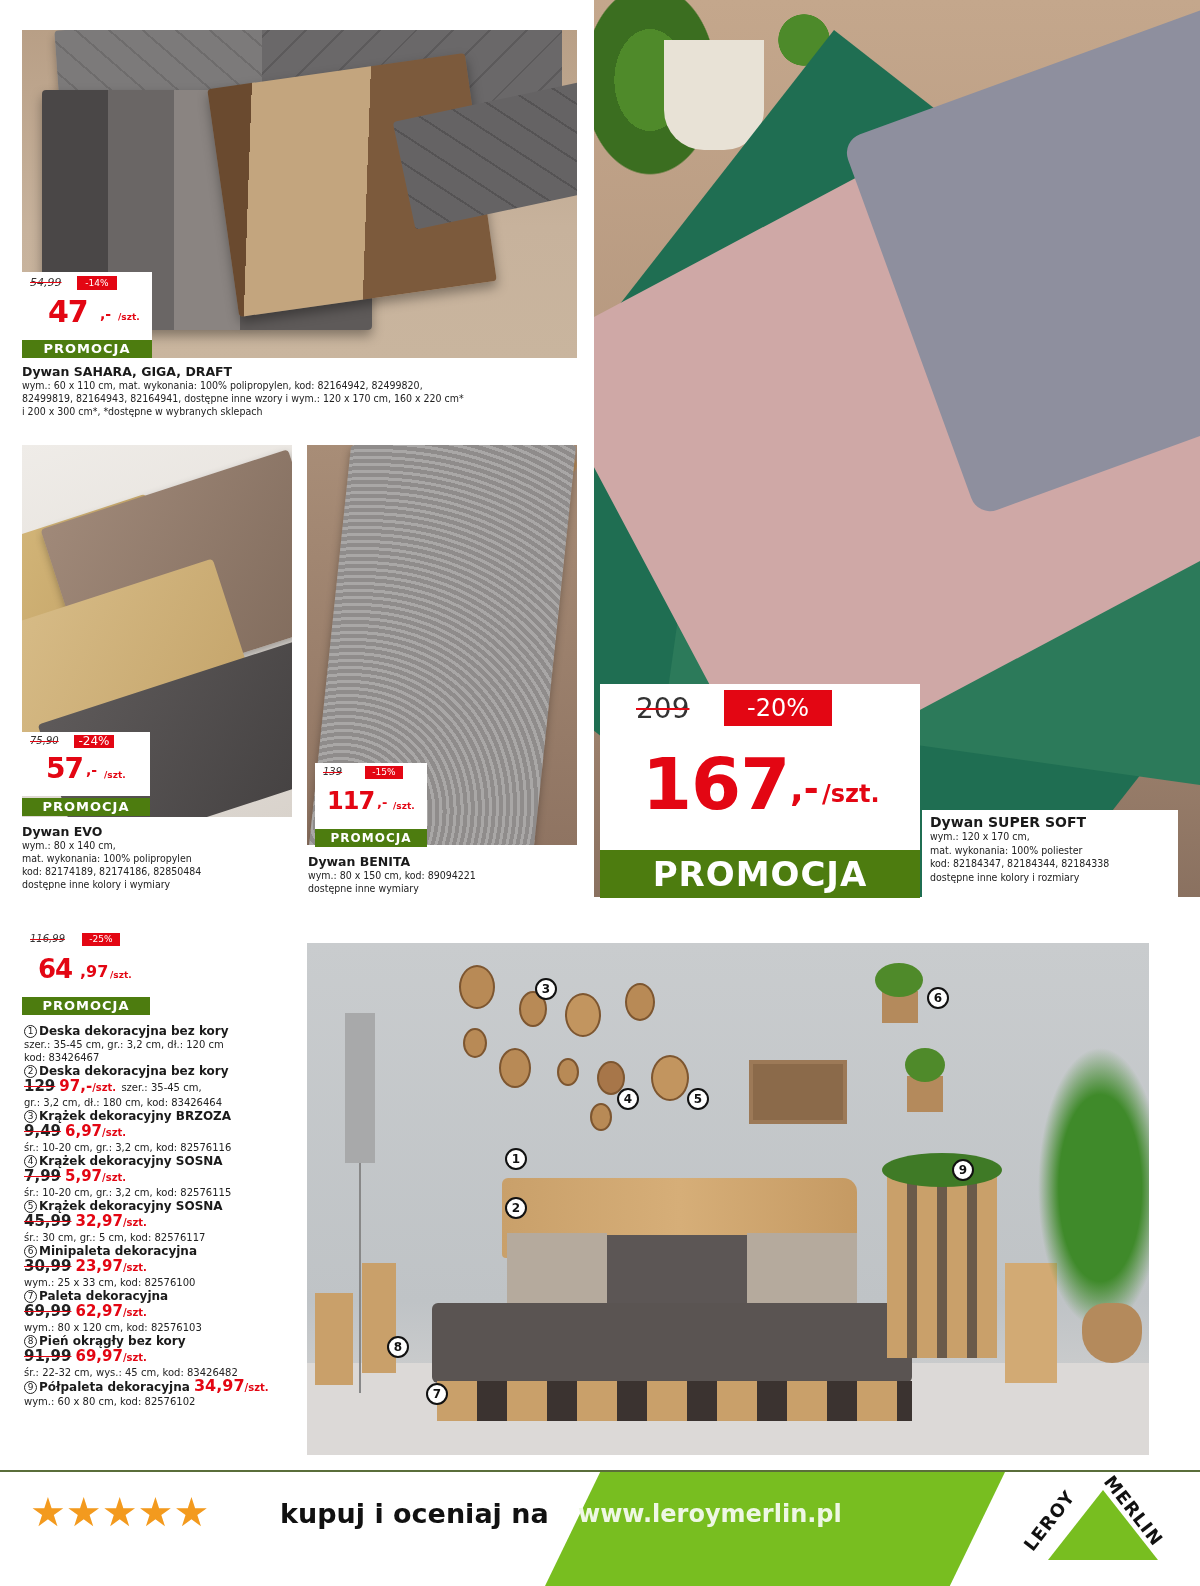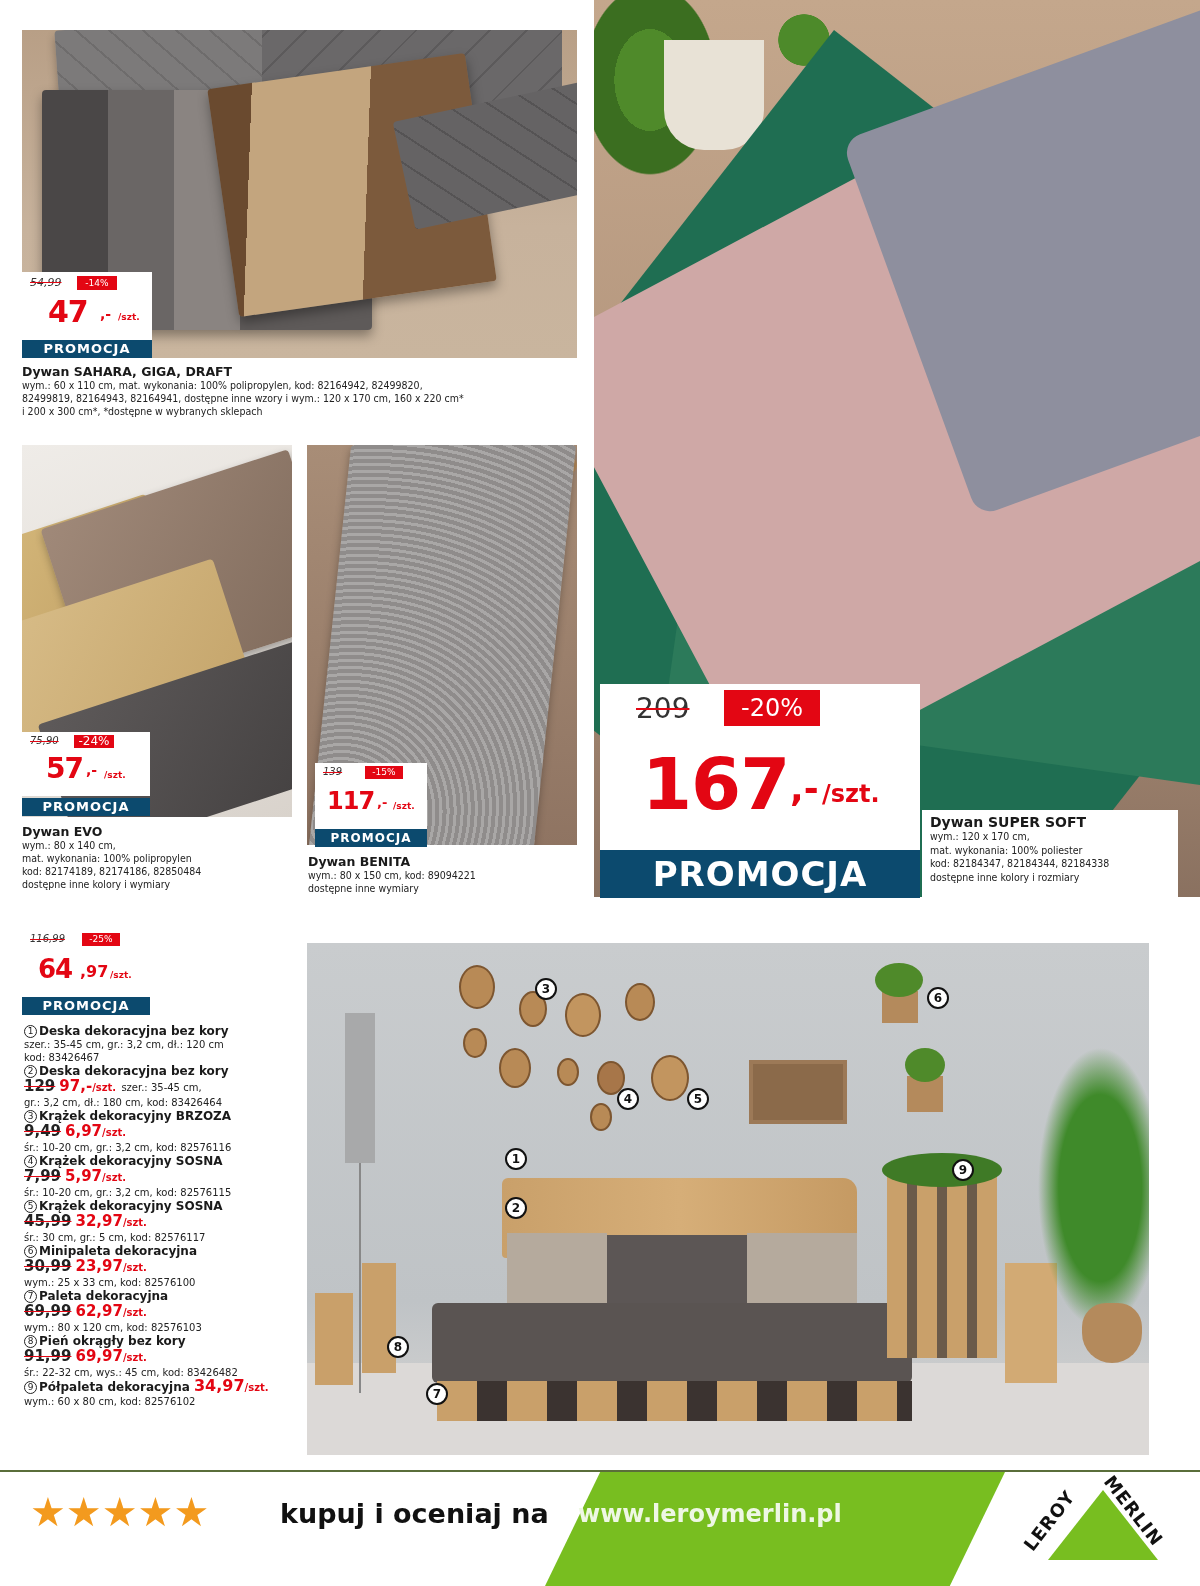--- a/index.html
+++ b/index.html
@@ -3,21 +3,21 @@
 <meta charset="utf-8">
 <style>
   * { box-sizing: border-box; margin: 0; padding: 0; }
   body {
     width: 1200px; height: 1586px; background: #ffffff; position: relative; overflow: hidden;
     font-family: "DejaVu Sans", "Liberation Sans", sans-serif; color: #1a1a1a;
   }
   .abs { position: absolute; }
   .red { color: #e30613; }
   .promo-bar {
-    background: #0c4a6e; color: #fff; font-weight: bold; text-align: center; letter-spacing: 1px;
+    background: #4d7c0f; color: #fff; font-weight: bold; text-align: center; letter-spacing: 1px;
     font-family: "DejaVu Sans", sans-serif;
   }
   .old { text-decoration: line-through; text-decoration-color: #e30613; color: #333; font-style: italic; }
   .badge { background: #e30613; color: #fff; text-align: center; }
   .pricebox { background: #fff; }
   .bigprice { color: #e30613; font-weight: bold; font-family: "DejaVu Sans", sans-serif; letter-spacing: -1px; }
   .unit { color: #e30613; font-weight: bold; }
   .title { font-weight: bold; font-size: 12.5px; font-family: "DejaVu Sans", sans-serif; }
   .desc { font-size: 10.5px; line-height: 13px; color: #222; font-family: "DejaVu Sans Condensed", "DejaVu Sans", sans-serif; }
 
@@ -137,21 +137,21 @@
   <div class="abs" style="left:0;top:0;width:140px;height:200px;background:radial-gradient(ellipse at 40% 40%,#4f8a2a 0 30%,#3b6e20 30% 55%,transparent 56%);"></div>
   <div class="abs" style="left:70px;top:40px;width:100px;height:110px;border-radius:0 0 40px 40px;background:#e8e2d6;"></div>
   <div class="abs" style="left:170px;top:0;width:80px;height:80px;background:radial-gradient(ellipse,#4d8a2a 0 45%,transparent 46%);"></div>
   <div class="abs" style="left:240px;top:30px;width:700px;height:700px;background:#1f6e52;transform:rotate(38deg);transform-origin:top left;"></div>
   <div class="abs" style="left:90px;top:440px;width:700px;height:320px;background:#2c7a5a;transform:rotate(8deg);"></div>
   <div class="abs" style="left:20px;top:180px;width:600px;height:500px;background:#cfa8a6;transform:rotate(-28deg);transform-origin:center;border-radius:20px;"></div>
   <div class="abs" style="left:300px;top:40px;width:520px;height:400px;background:#8e8f9e;transform:rotate(-20deg);border-radius:20px;"></div>
 </div>
 <div class="abs pricebox" style="left:600px;top:684px;width:320px;height:166px;">
   <span class="abs old" style="left:36px;top:8px;font-size:28px;font-style:normal;">209</span>
-  <span class="abs badge" style="left:124px;top:6px;width:96px;height:36px;font-size:24px;line-height:36px;">-20%</span>
+  <span class="abs badge" style="left:124px;top:6px;width:108px;height:36px;font-size:24px;line-height:36px;">-20%</span>
   <span class="abs bigprice" style="left:42px;top:60px;font-size:72px;line-height:80px;">167</span>
   <span class="abs unit" style="left:190px;top:84px;font-size:36px;">,-</span>
   <span class="abs unit" style="left:222px;top:96px;font-size:24px;">/szt.</span>
 </div>
 <div class="abs promo-bar" style="left:600px;top:850px;width:320px;height:48px;font-size:34px;line-height:48px;">PROMOCJA</div>
 <div class="abs" style="left:922px;top:810px;width:256px;height:88px;background:#fff;">
   <div class="title" style="position:absolute;left:8px;top:4px;font-size:14px;">Dywan SUPER SOFT</div>
   <div class="desc" style="position:absolute;left:8px;top:20px;width:250px;font-size:10.5px;line-height:13.5px;">
     <div>wym.: 120 x 170 cm,</div>
     <div>mat. wykonania: 100% poliester</div>

